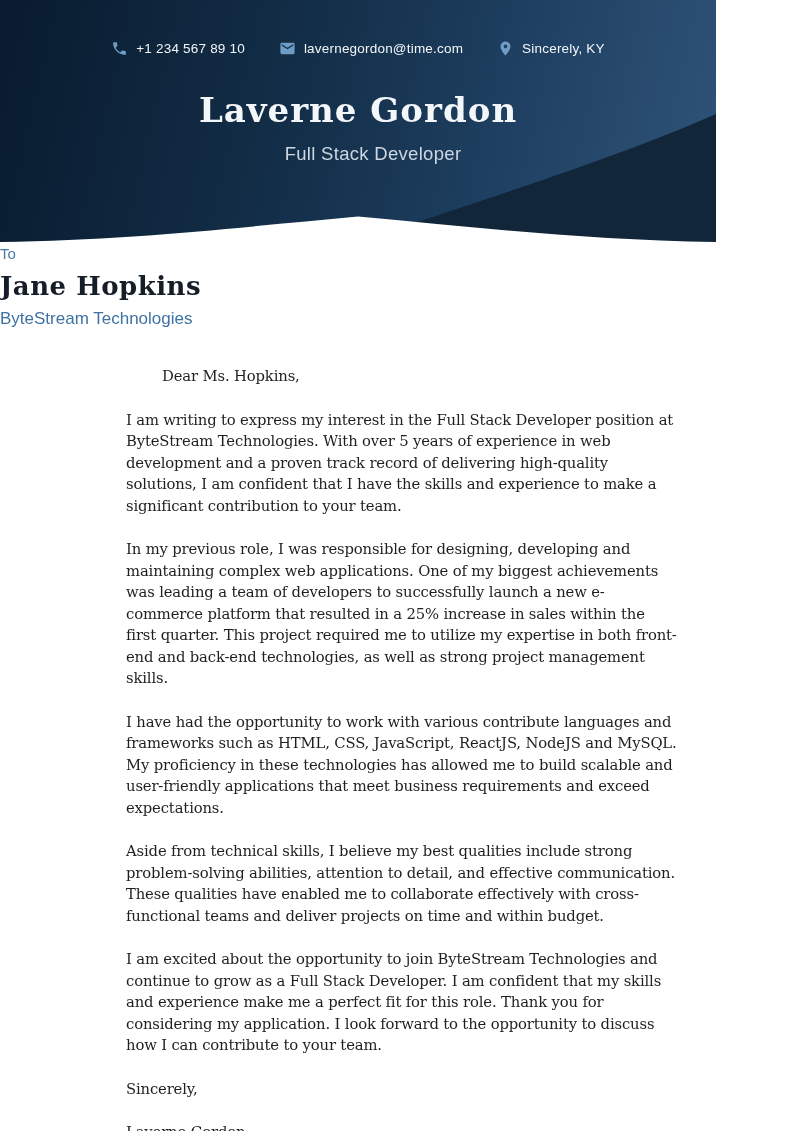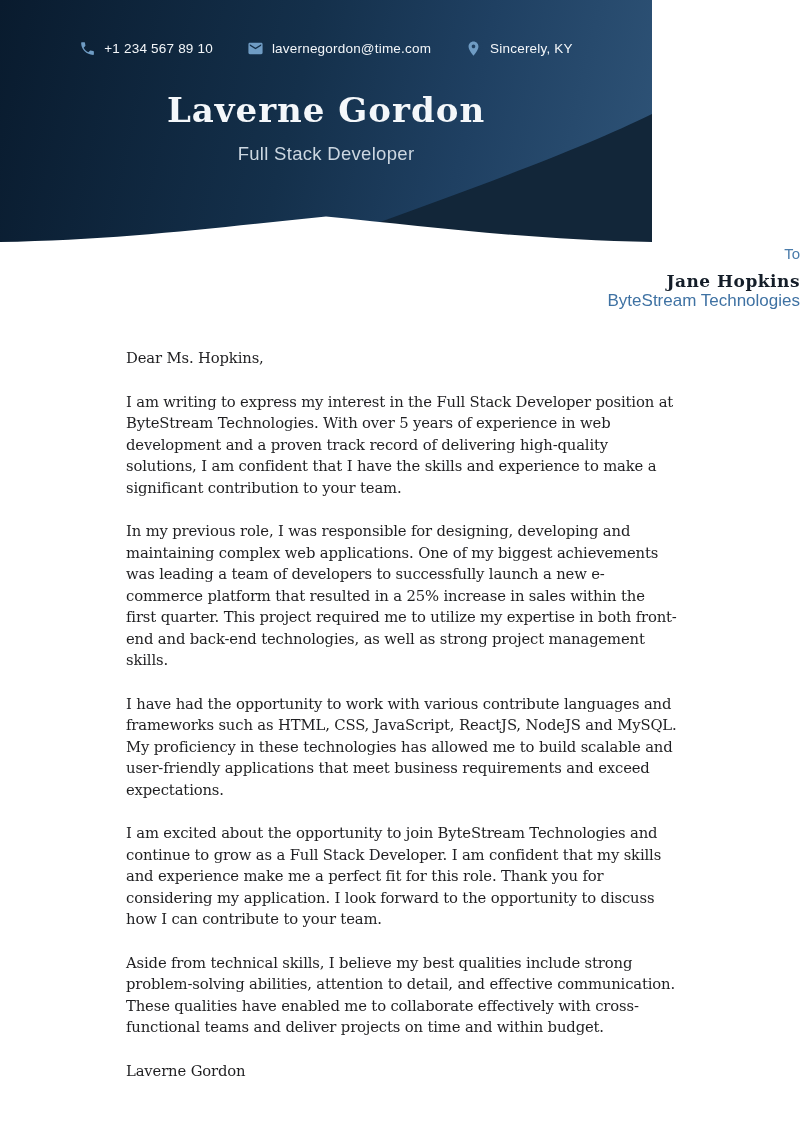--- a/index.html
+++ b/index.html
@@ -13,21 +13,21 @@
     height: 1131px;
     margin: 0 auto;
     background: #ffffff;
     overflow: hidden;
     font-family: "Liberation Sans", sans-serif;
   }
 
   
   .hero {
     position: relative;
-    width: 652px;
+    width: 716px;
     height: 243px;
     background: linear-gradient(103deg, #091b2e 0%, #14304b 45%, #1f4062 70%, #2f5478 100%);
     overflow: hidden;
   }
   .hero-decor {
     position: absolute;
     inset: 0;
     width: 100%;
     height: 100%;
     display: block;
@@ -66,65 +66,65 @@
     font-family: "DejaVu Serif", serif;
     font-weight: 700;
     font-size: 34px;
     letter-spacing: 1px;
     color: #f4f7fa;
     z-index: 3;
   }
   .hero-title {
     position: absolute;
     top: 143px;
-    left: 0;
+    left: 15px;
     width: 100%;
     text-align: center;
     font-size: 18.5px;
     font-weight: 400;
     color: #ccd7e1;
     letter-spacing: 0.3px;
     z-index: 3;
   }
 
   
   .recipient {
-    text-align: right;
+    text-align: left;
     padding-top: 1px;
   }
   .recipient-label {
     margin-top: 1px;
     font-size: 15px;
     color: #4a7cab;
   }
   .recipient-name {
     margin-top: 9px;
     font-family: "DejaVu Serif", serif;
     font-weight: 700;
-    font-size: 17px;
+    font-size: 26px;
     color: #141d28;
     letter-spacing: 0.5px;
   }
   .recipient-company {
-    margin-top: 0;
+    margin-top: 8px;
     font-size: 17px;
     color: #3f72a3;
   }
 
   
   .letter {
     width: 552px;
     margin: 0 auto 0 126px;
     font-family: "DejaVu Serif", serif;
     font-size: 14.8px;
     line-height: 21.5px;
     color: #1f1f21;
     letter-spacing: -0.15px;
   }
-  .salutation { margin-top: 36px; }
+  .salutation { margin-top: 36px; margin-left: 36px; }
   .letter p   { margin: 22px 0 0 0; }
   .closing    { margin-top: 22px; }
   .signature  { margin-top: 22px; }
 </style>
 </head>
 <body>
 
 <div class="page">
 
   <header class="hero">
@@ -163,18 +163,19 @@
     <div class="recipient-label">To</div>
     <div class="recipient-name">Jane Hopkins</div>
     <div class="recipient-company">ByteStream Technologies</div>
   </section>
 
   <section class="letter">
     <div class="salutation">Dear Ms. Hopkins,</div>
     <p>I am writing to express my interest in the Full Stack Developer position at ByteStream Technologies. With over 5 years of experience in web development and a proven track record of delivering high-quality solutions, I am confident that I have the skills and experience to make a significant contribution to your team.</p>
     <p>In my previous role, I was responsible for designing, developing and maintaining complex web applications. One of my biggest achievements was leading a team of developers to successfully launch a new e-commerce platform that resulted in a 25% increase in sales within the first quarter. This project required me to utilize my expertise in both front-end and back-end technologies, as well as strong project management skills.</p>
     <p>I have had the opportunity to work with various contribute languages and frameworks such as HTML, CSS, JavaScript, ReactJS, NodeJS and MySQL. My proficiency in these technologies has allowed me to build scalable and user-friendly applications that meet business requirements and exceed expectations.</p>
+    <p>Aside from technical skills, I believe my best qualities include strong problem-solving abilities, attention to detail, and effective communication. These qualities have enabled me to collaborate effectively with cross-functional teams and deliver projects on time and within budget.</p>
     <p>I am excited about the opportunity to join ByteStream Technologies and continue to grow as a Full Stack Developer. I am confident that my skills and experience make me a perfect fit for this role. Thank you for considering my application. I look forward to the opportunity to discuss how I can contribute to your team.</p>
-    <p>Aside from technical skills, I believe my best qualities include strong problem-solving abilities, attention to detail, and effective communication. These qualities have enabled me to collaborate effectively with cross-functional teams and deliver projects on time and within budget.</p>
+    <div class="closing">Sincerely,</div>
     <div class="signature">Laverne Gordon</div>
   </section>
 
 </div>
 
 </body></html>

